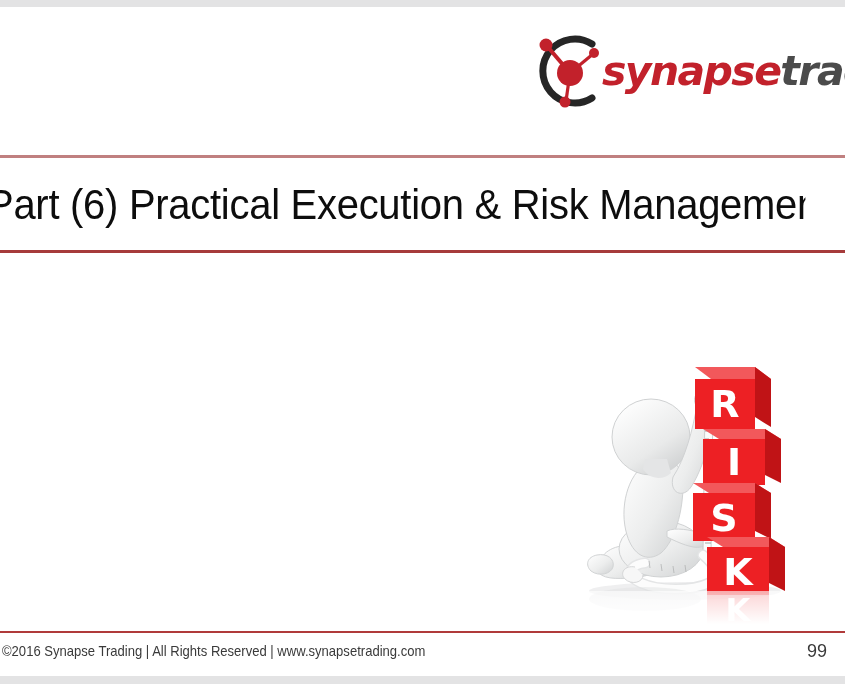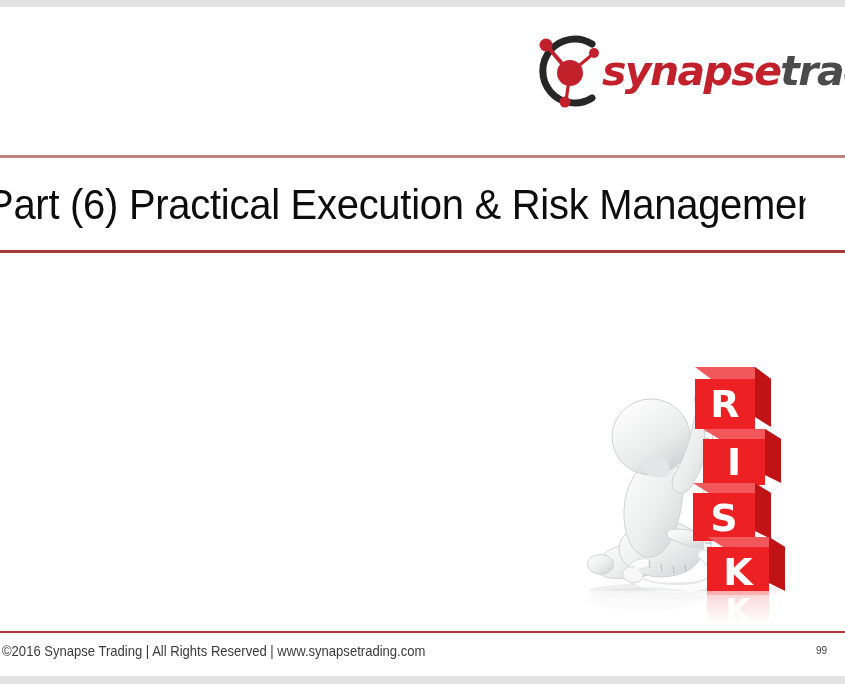--- a/index.html
+++ b/index.html
@@ -141,21 +141,21 @@
     white-space: nowrap;
     transform: scaleX(0.9);
     transform-origin: left center;
   }
   .footer-page {
     position: absolute;
     right: 18px;
     top: 634px;
     color: #3a3a3a;
     font-family: "Liberation Sans", sans-serif;
-    font-size: 10px;
+    font-size: 18px;
     line-height: 20px;
   }
 </style>
 </head>
 <body>
 
 <div class="viewer">
 
   <div class="band-top"></div>
 

